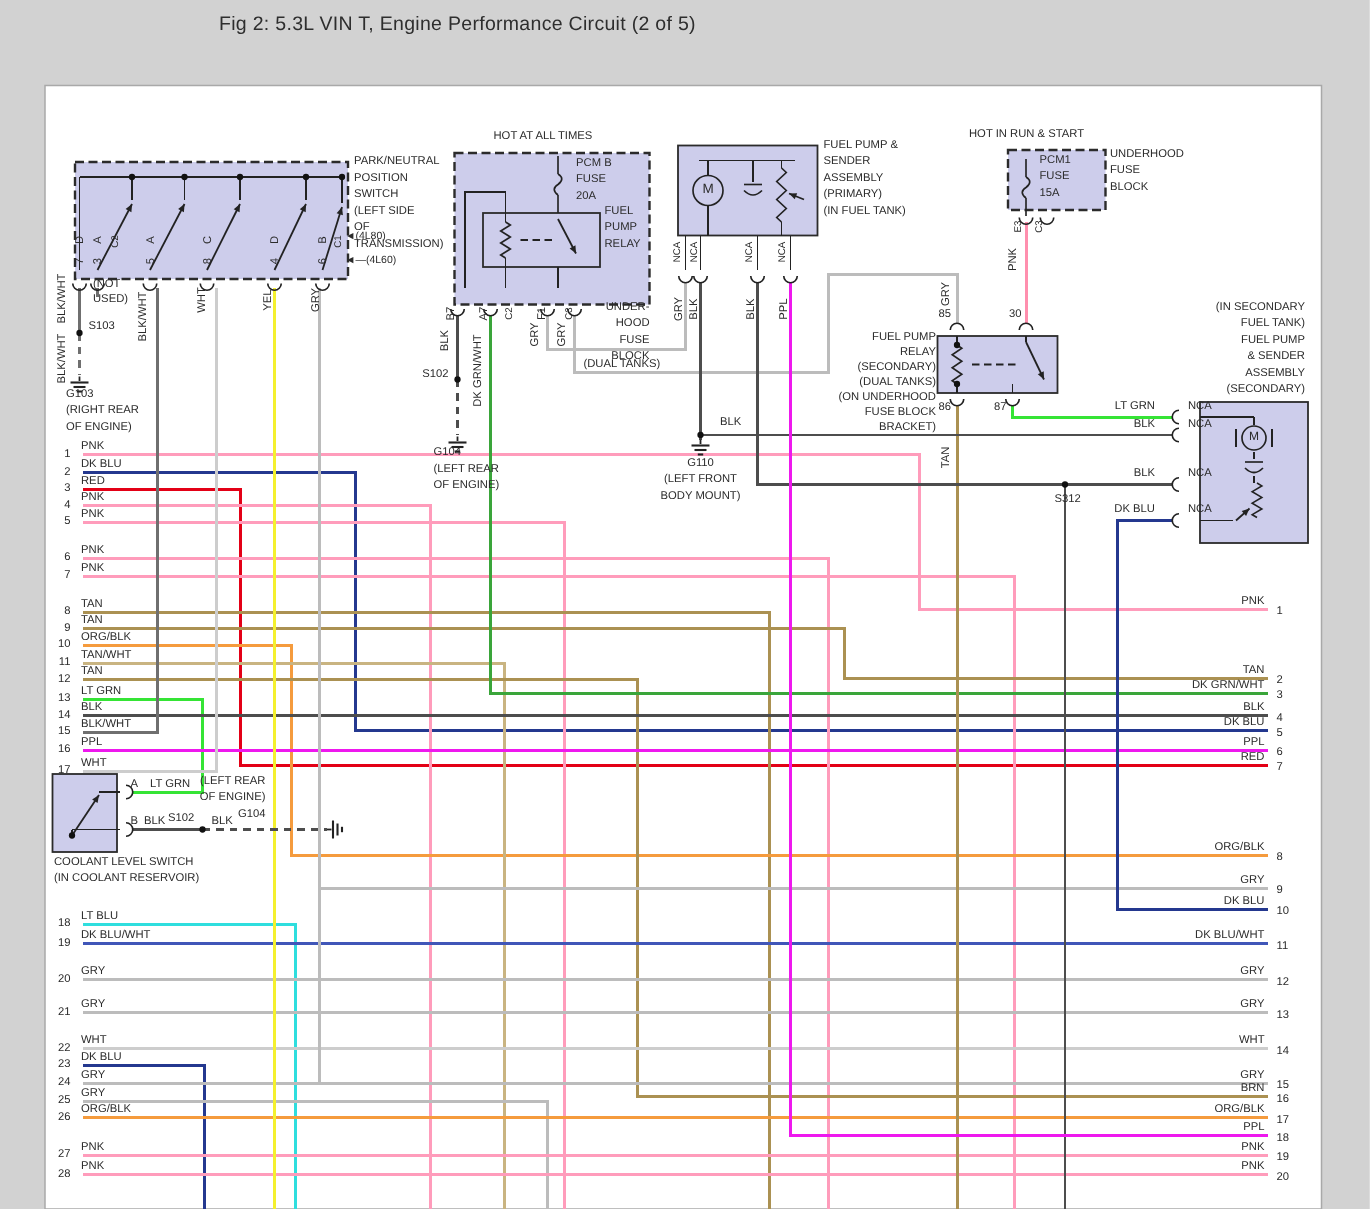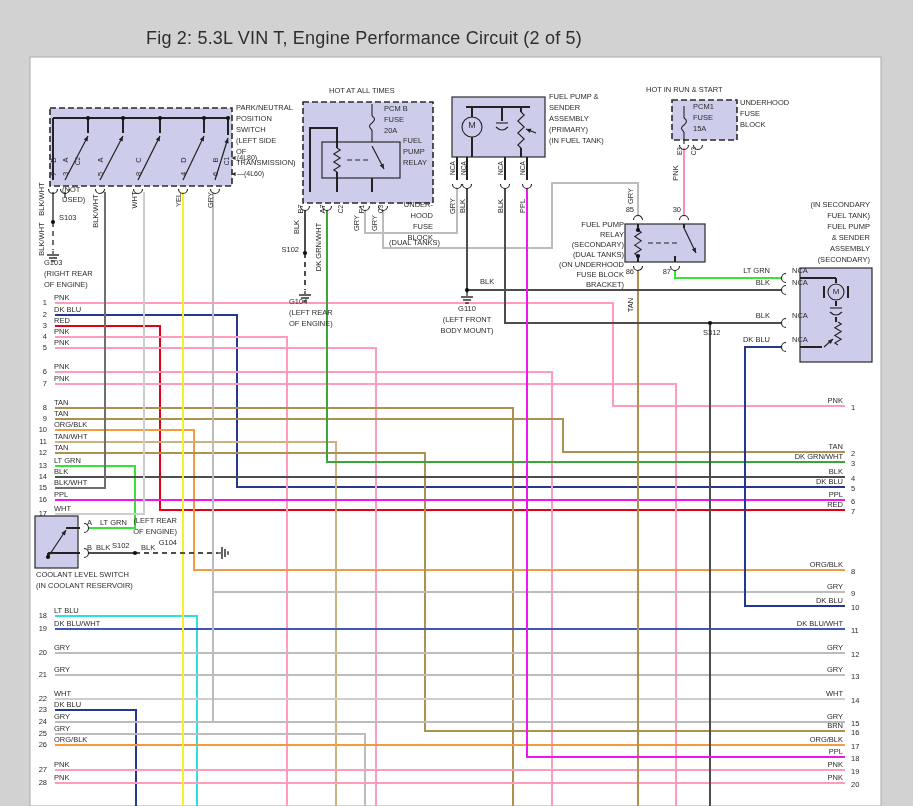--- a/index.html
+++ b/index.html
@@ -1,17 +1,17 @@
 <!DOCTYPE html>
 <html><head>
 <meta charset="utf-8">
 <style>
   html,body{margin:0;padding:0;background:#d2d2d2;width:913px;height:806px;overflow:hidden;}
   #stage{position:relative;width:913px;height:806px;font-family:"Liberation Sans",sans-serif;}
-  #title{position:absolute;left:146px;top:8px;font-size:18px;color:#2e2e2e;letter-spacing:.2px;margin-top:20px;}
+  #title{position:absolute;left:146px;top:8px;font-size:13px;color:#2e2e2e;letter-spacing:.2px;}
   svg{position:absolute;left:0;top:0;}
   text{font-family:"Liberation Sans",sans-serif;fill:#2b2b2b;}
 </style>
 </head>
 <body>
 <div id="stage">
   <div id="title">Fig 2: 5.3L VIN T, Engine Performance Circuit (2 of 5)</div>
   <svg id="d" width="913" height="806">
       <rect x="30" y="57" width="851" height="749" fill="#ffffff" stroke="#a9a9a9" stroke-width="1"></rect>
       <rect x="50" y="108" width="182" height="78" fill="#cdcdeb" stroke="#2b2b2b" stroke-width="1.6" stroke-dasharray="6,3"></rect>

